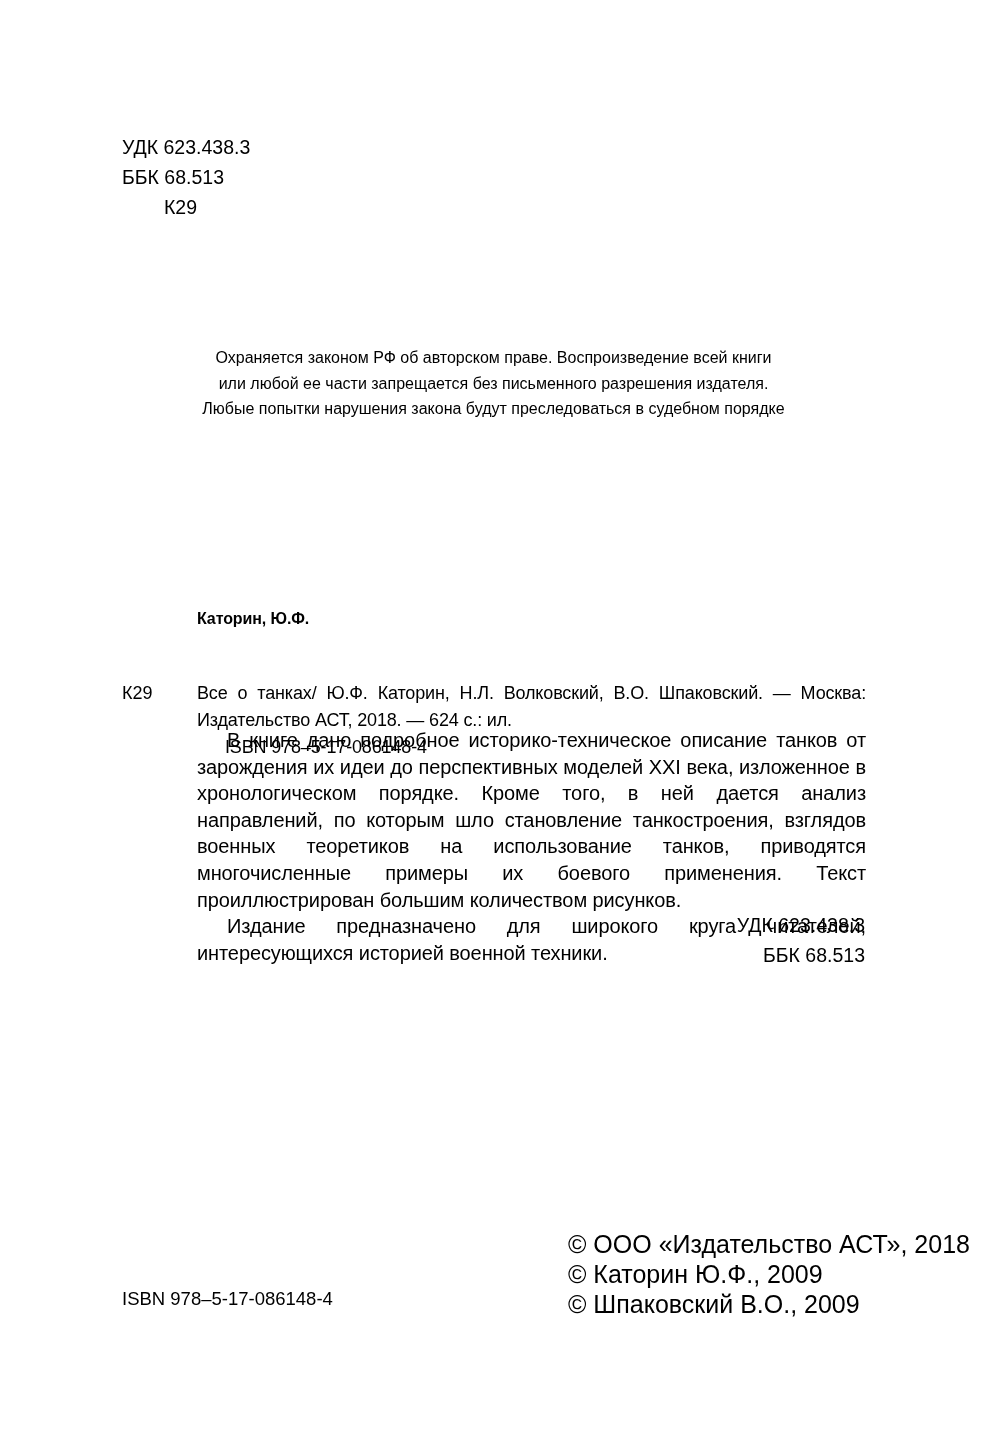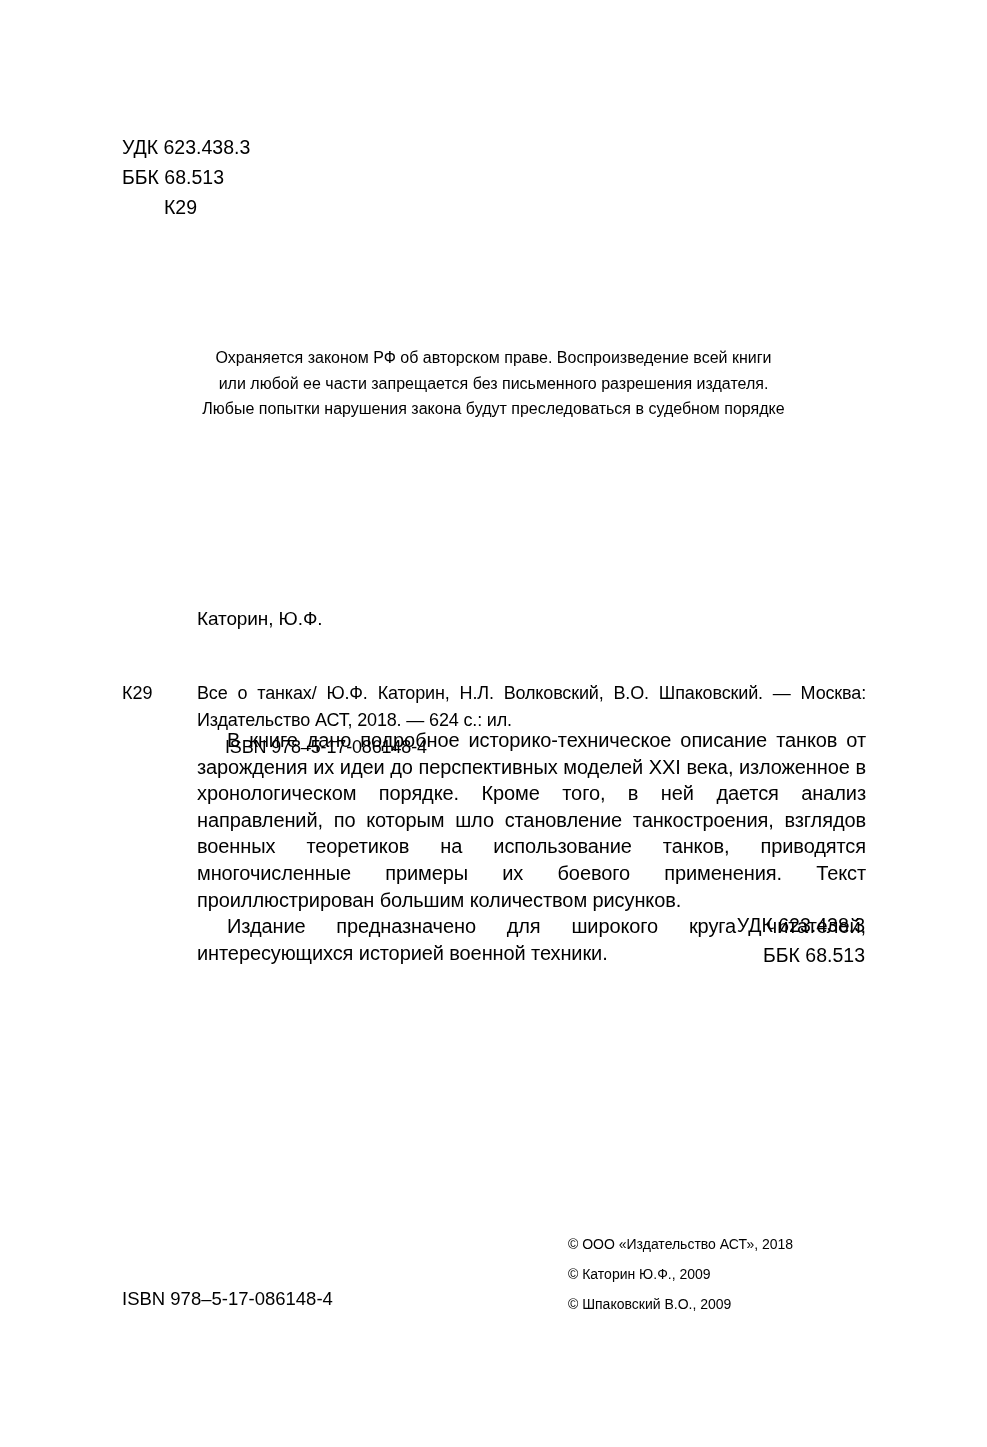--- a/index.html
+++ b/index.html
@@ -54,22 +54,22 @@
 
   
   .record {
     position: absolute;
     left: 122px;
     top: 605px;
     width: 744px;
   }
   .record-author {
     margin-left: 75px;
-    font-size: 19px;
-    font-weight: normal;
+    font-size: 16px;
+    font-weight: bold;
     line-height: 27px;
     letter-spacing: -0.1px;
   }
   .record-body {
     position: relative;
     margin-top: 2px;
   }
   .record-shelfmark {
     position: absolute;
     left: 0;
@@ -122,21 +122,21 @@
   }
   .classification-repeat .code-line {
     display: block;
   }
 
   
   .copyright {
     position: absolute;
     left: 568px;
     top: 1229px;
-    font-size: 14px;
+    font-size: 25px;
     line-height: 30px;
     white-space: nowrap;
   }
   .copyright .copyright-line {
     display: block;
   }
   .isbn-bottom {
     position: absolute;
     left: 122px;
     top: 1284px;

